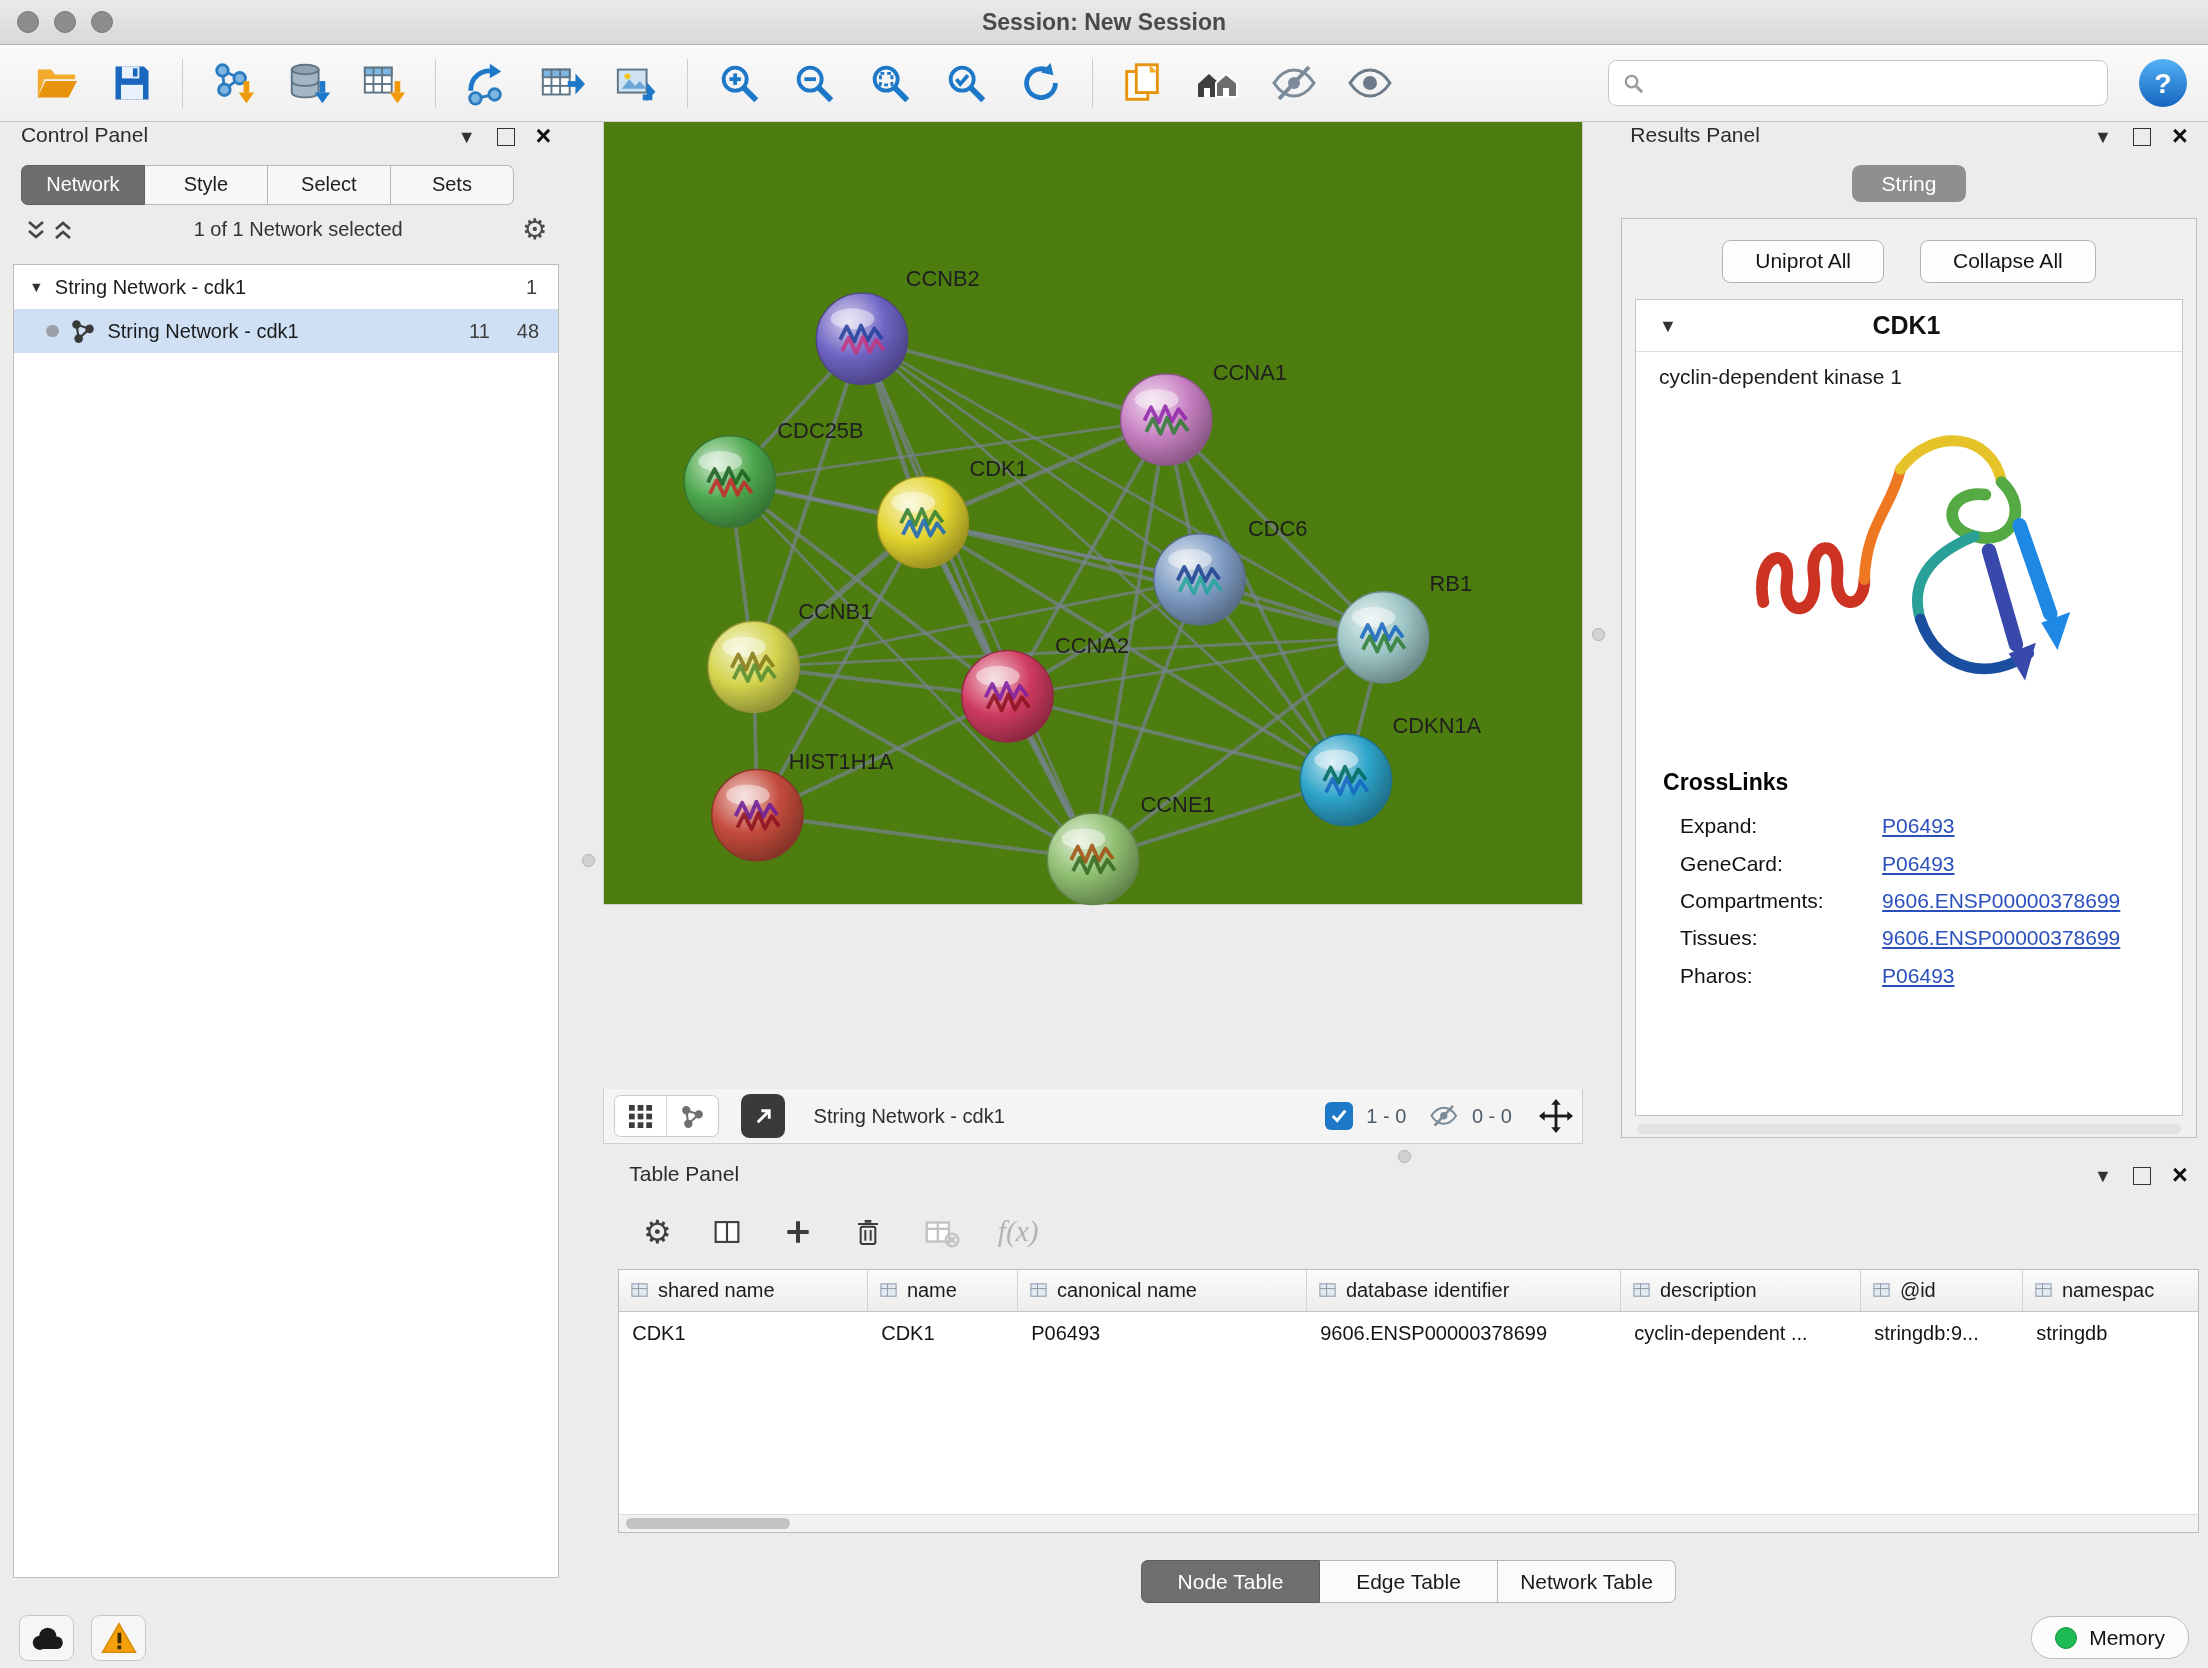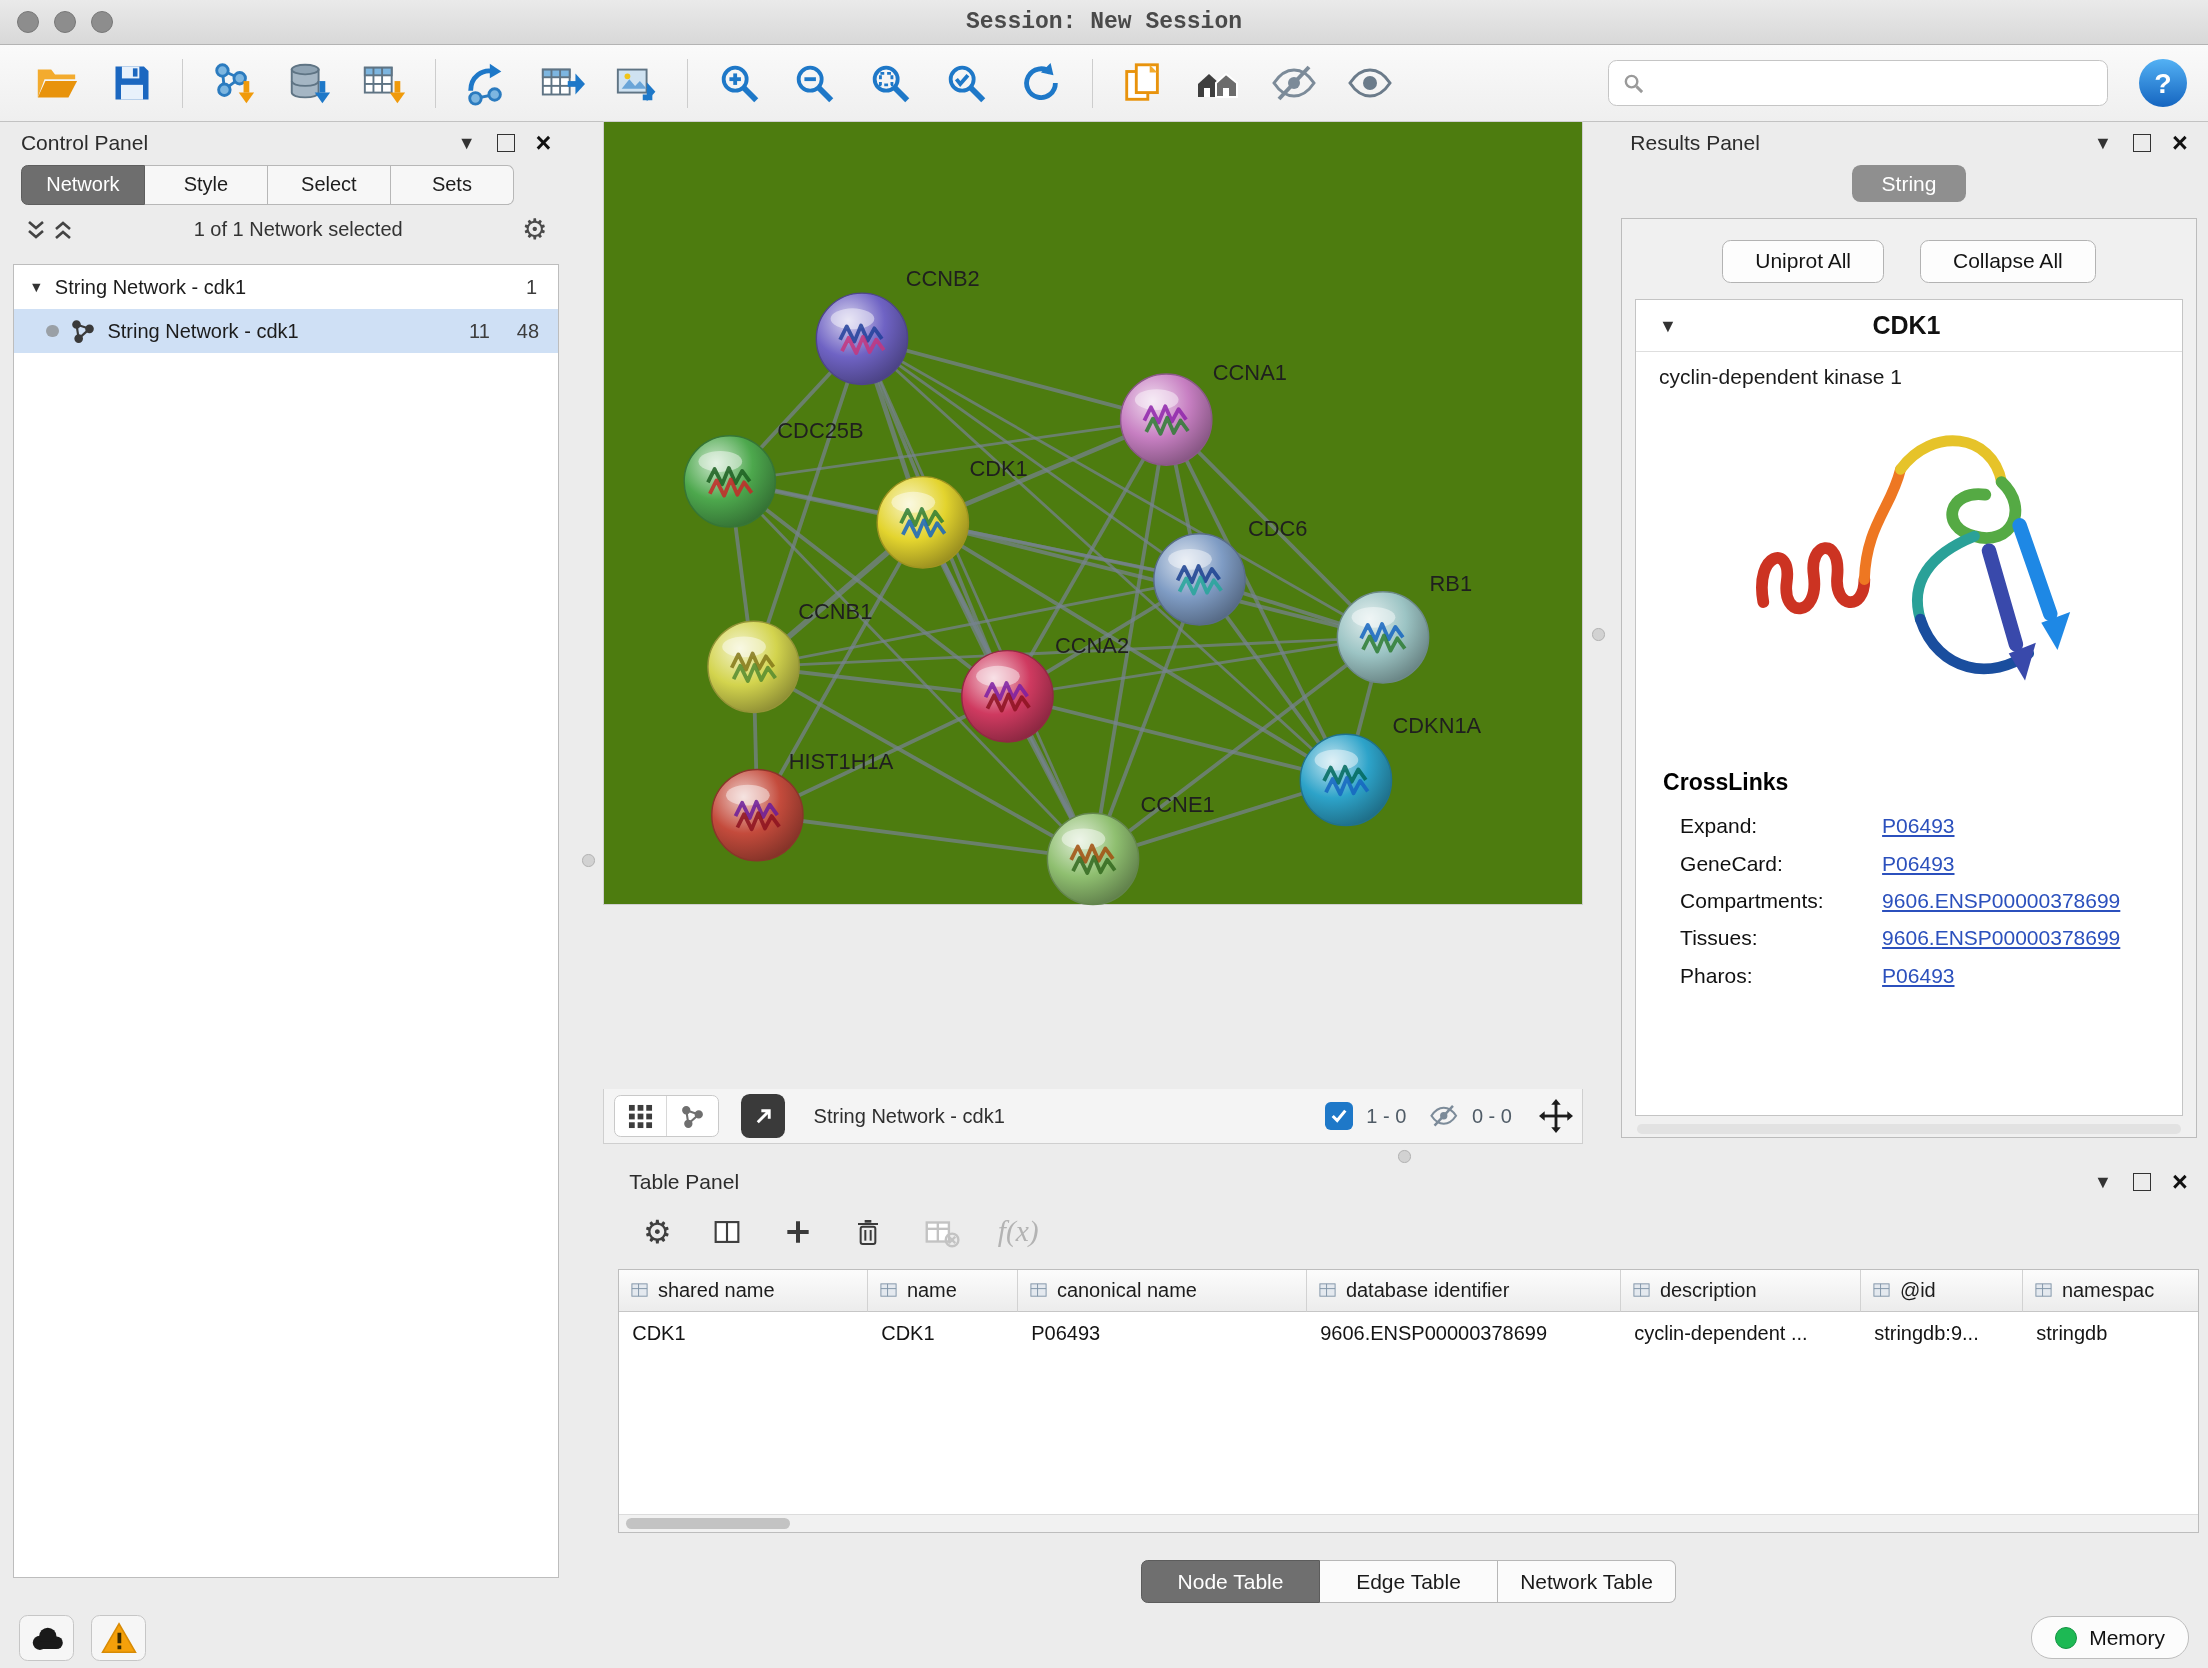--- a/index.html
+++ b/index.html
@@ -1,30 +1,30 @@
 <!DOCTYPE html>
 <html style="font-size:15px"><head>
 <meta charset="utf-8">
 <style>
   html,body{margin:0;padding:0;background:#d0d0d0;}
   .window{position:relative;width:2208px;height:1668px;background:#ececec;font-family:"Liberation Sans",sans-serif;color:#222;overflow:hidden;}
   
-  .titlebar{position:absolute;left:0;top:0;right:0;height:44px;background:linear-gradient(#eaeaea,#d8d8d8);border-bottom:1px solid #b3b3b3;display:flex;align-items:center;justify-content:center;font-family:Liberation Mono, monospace;}
+  .titlebar{position:absolute;left:0;top:0;right:0;height:44px;background:linear-gradient(#eaeaea,#d8d8d8);border-bottom:1px solid #b3b3b3;display:flex;align-items:center;justify-content:center;}
   .traffic{position:absolute;left:17px;top:50%;transform:translateY(-50%);display:flex;gap:15px;}
   .tl{width:20px;height:20px;border-radius:50%;background:#8d8d8d;border:1px solid #787878;}
   .title-text{font-size:23px;font-weight:bold;color:#4a4a4a;}
   
   .toolbar{position:absolute;left:0;top:45px;right:0;height:76px;background:linear-gradient(#fafafa,#efefef);border-bottom:1px solid #c2c2c2;display:flex;align-items:center;padding:0 21px;gap:5.7px;}
   .tbtn{width:70px;height:63px;display:flex;align-items:center;justify-content:center;background:none;border:none;padding:0;cursor:pointer;}
   .tsep{width:1px;height:49px;background:#cdcdcd;margin:0 9.5px;}
   .searchbox{margin-left:auto;width:472px;height:44px;background:#fff;border:1px solid #c5c5c5;border-radius:8.6px;display:flex;align-items:center;padding:0 13.3px;gap:9.5px;}
   .searchbox input{border:none;outline:none;font-size:20px;flex:1;font-family:"Liberation Sans",sans-serif;background:transparent;}
   .helpbtn{width:48px;height:48px;border-radius:50%;background:linear-gradient(#53b1f4,#1565c0);border:none;color:#fff;font-size:28.5px;font-weight:bold;margin-left:25px;display:flex;align-items:center;justify-content:center;cursor:pointer;}
   
-  .phdr{display:flex;align-items:center;height:40px;padding:0 13.3px;gap:17px;}
+  .phdr{display:flex;align-items:flex-start;height:40px;padding:0 13.3px;gap:17px;}
   .phdr .ptitle{font-size:21px;color:#2c2c2c;}
   .phicons{margin-left:auto;display:flex;gap:21px;align-items:center;}
   .icaret{font-size:18px;color:#333;line-height:1;}
   .ifloat{width:16px;height:16px;border:1.9px solid #333;display:inline-block;}
   .iclose{font-size:27px;font-weight:bold;color:#111;line-height:1;}
   
   .control-panel{position:absolute;left:7.6px;top:123px;width:557px;height:1459px;}
   .cp-tabs{display:flex;margin:1.9px 13.3px 0;}
   .cp-tab{padding:7.6px 0;width:122px;text-align:center;font-size:20px;border:1px solid #b7b7b7;border-left-width:0;background:#f7f7f7;color:#1d1d1d;cursor:pointer;}
   .cp-tab:first-child{border-left-width:1px;border-radius:6.7px 0 0 6.7px;}

